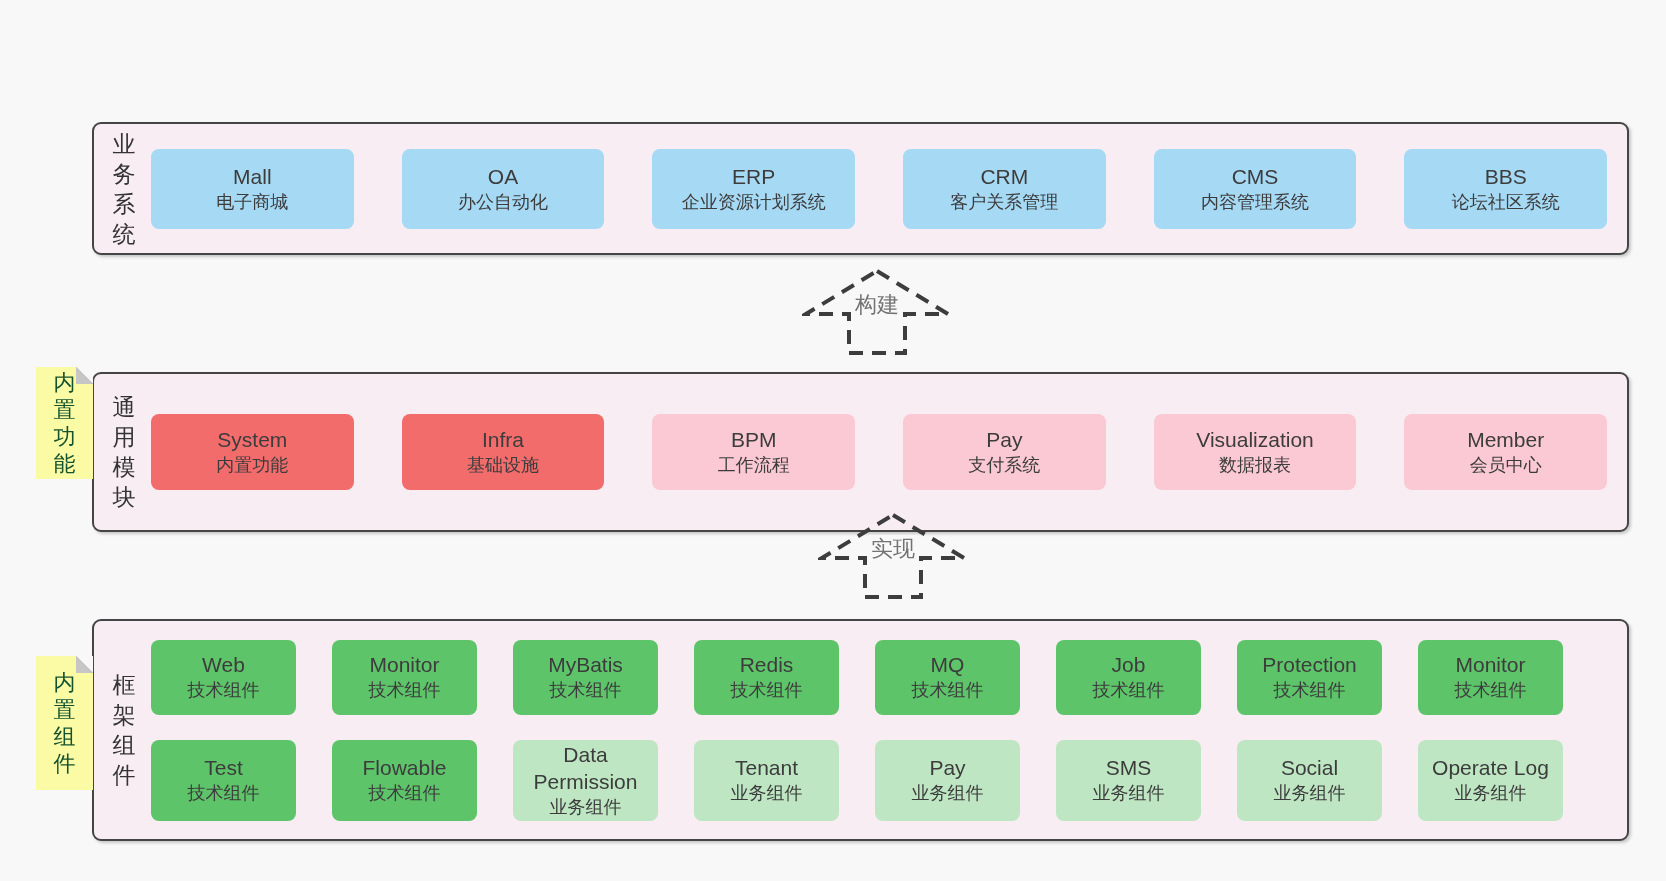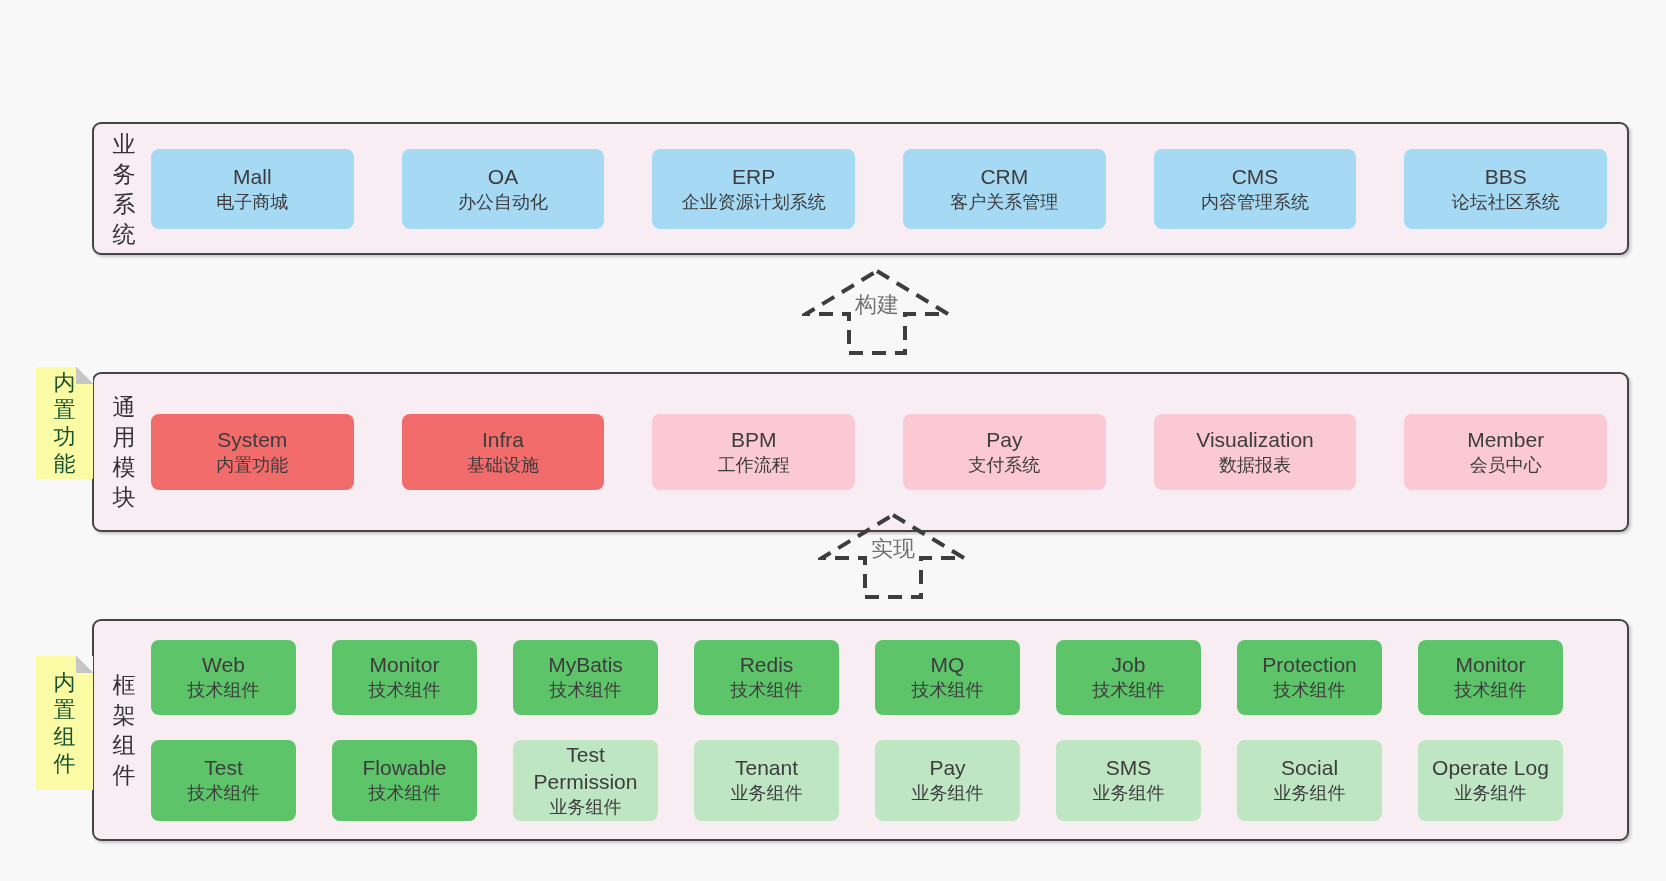--- a/index.html
+++ b/index.html
@@ -200,21 +200,21 @@
       <div class="boxrow boxrow-1">
           <div class="box v-green">
             <div class="box-title">Test</div>
             <div class="box-sub">技术组件</div>
           </div>
           <div class="box v-green">
             <div class="box-title">Flowable</div>
             <div class="box-sub">技术组件</div>
           </div>
           <div class="box v-lightgreen">
-            <div class="box-title">Test Permission</div>
+            <div class="box-title">Data Permission</div>
             <div class="box-sub">业务组件</div>
           </div>
           <div class="box v-lightgreen">
             <div class="box-title">Tenant</div>
             <div class="box-sub">业务组件</div>
           </div>
           <div class="box v-lightgreen">
             <div class="box-title">Pay</div>
             <div class="box-sub">业务组件</div>
           </div>

